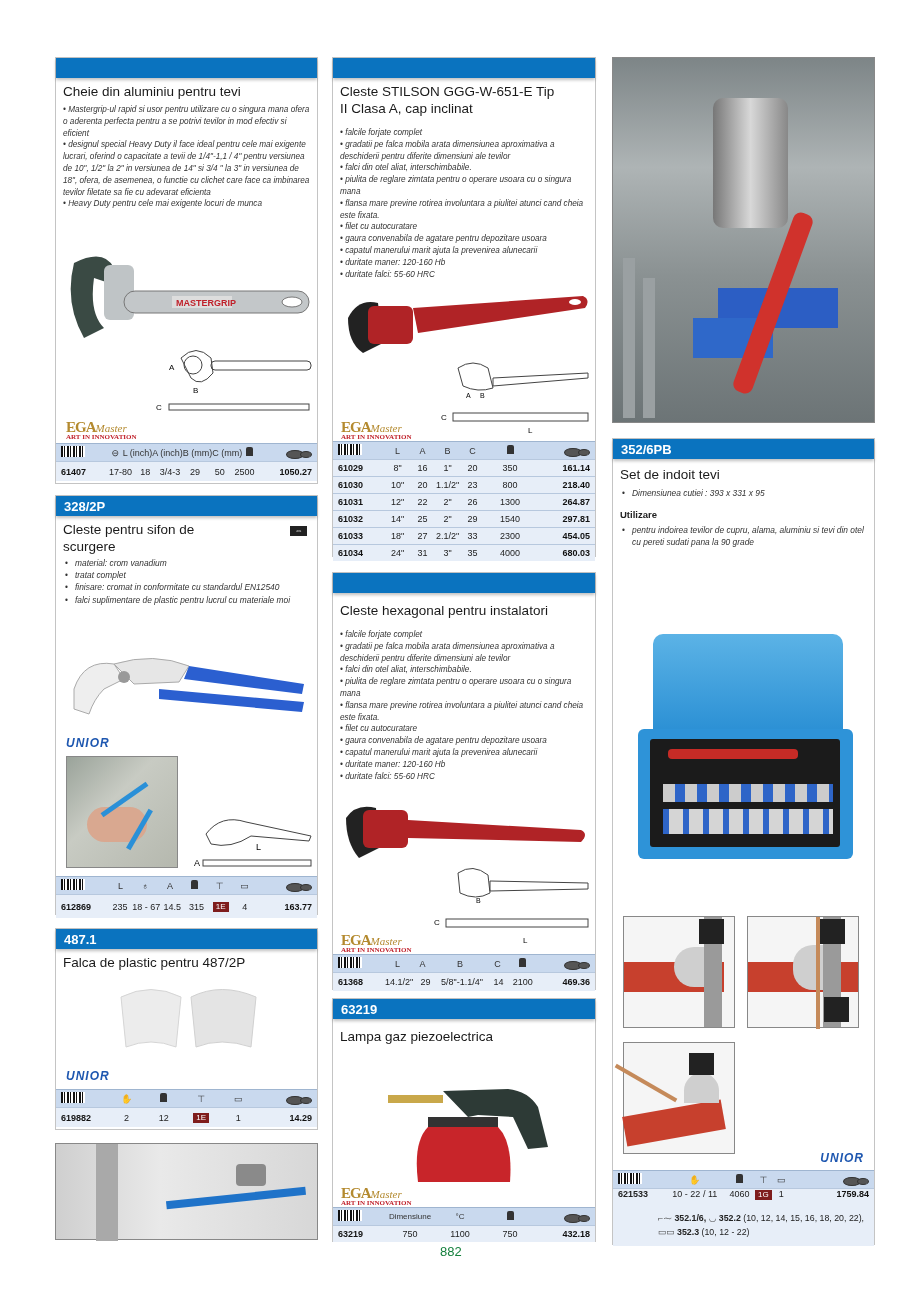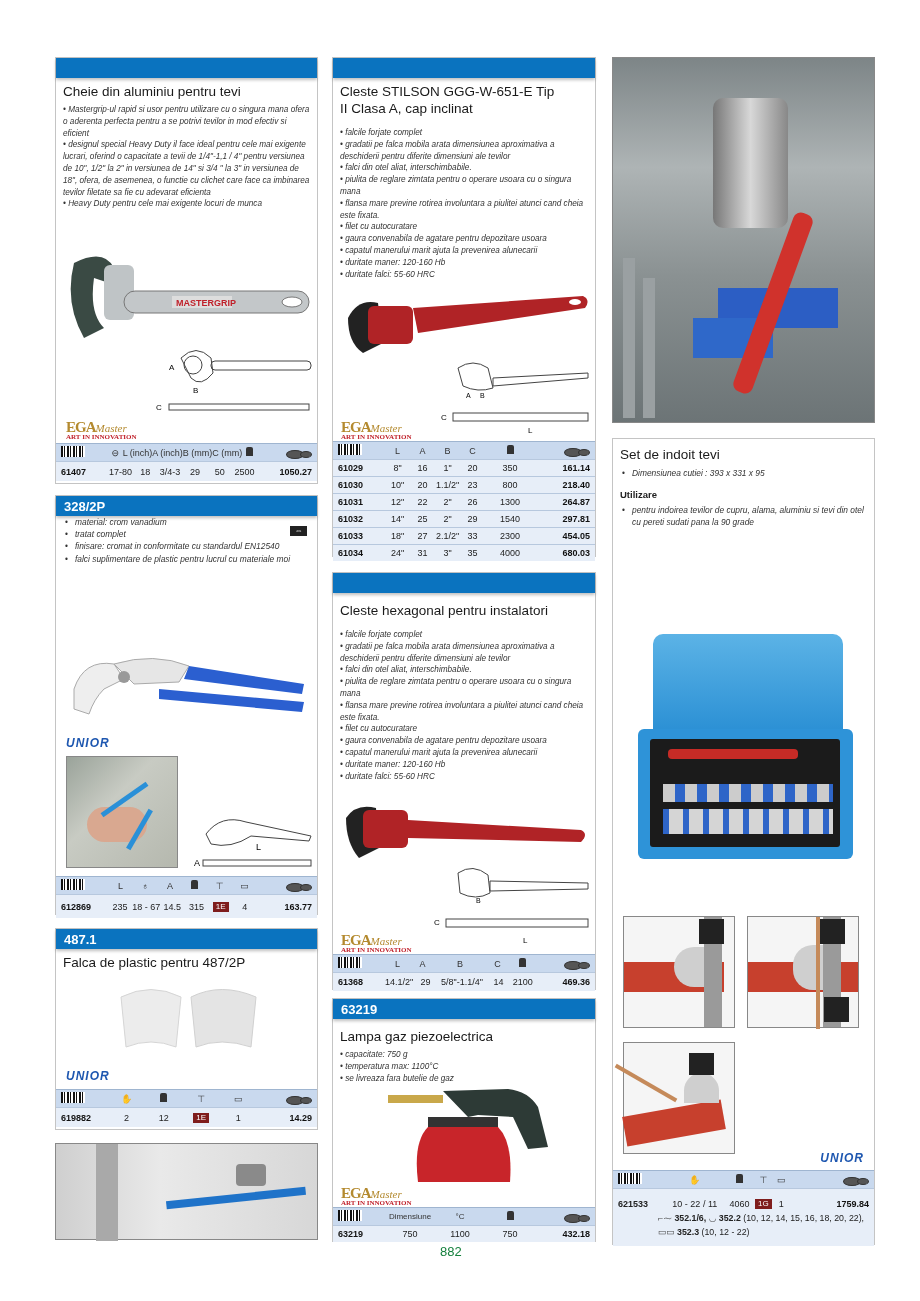--- a/index.html
+++ b/index.html
@@ -85,20 +85,21 @@
       <span class="c">29</span>
       <span class="c">50</span>
       <span class="c">2500</span>
       <span class="price">1050.27</span>
     </div>
   </div>
 </div>
 
 <div class="card" style="left:55px;top:495px;width:263px;height:420px">
   <div class="hdr">328/2P</div>
+  <div class="title" style="width:200px">Cleste pentru sifon de scurgere</div>
   <span style="position:absolute;right:10px;top:30px;width:17px;height:10px;background:#222;color:#fff;font-size:8px;line-height:10px;text-align:center">⇔</span>
   <ul class="ul">
     <li>material: crom vanadium</li>
     <li>tratat complet</li>
     <li>finisare: cromat in conformitate cu standardul EN12540</li>
     <li>falci suplimentare de plastic pentru lucrul cu materiale moi</li>
   </ul>
   <svg class="img" style="left:8px;top:148px" width="250" height="85" viewBox="0 0 250 85">
     <path d="M10 45 Q20 15 50 20 L60 35 L40 45 Q30 55 25 70 L10 65Z" fill="#eee" stroke="#aaa"></path>
     <path d="M50 20 Q90 8 125 22 L115 38 L70 40Z" fill="#e6e6e6" stroke="#aaa"></path>
@@ -325,25 +326,20 @@
         <span class="c">14</span>
         <span class="c">2100</span>
         <span class="price">469.36</span>
     </div>
   </div>
 </div>
 
 <div class="card" style="left:332px;top:998px;width:264px;height:244px">
   <div class="hdr">63219</div>
   <div class="title" style="margin-top:4px">Lampa gaz piezoelectrica</div>
-  <div class="desc">
-    <div>• capacitate: 750 g</div>
-    <div>• temperatura max: 1100°C</div>
-    <div>• se livreaza fara butelie de gaz</div>
-  </div>
   <svg class="img" style="left:55px;top:88px" width="170" height="100" viewBox="0 0 170 100">
     <rect x="0" y="8" width="55" height="8" fill="#c9a84a"></rect>
     <path d="M55 4 L120 2 Q140 4 150 20 L160 60 L140 62 L125 30 L90 28 L80 30Z" fill="#2d3a36"></path>
     <rect x="40" y="30" width="70" height="10" fill="#333"></rect>
     <path d="M40 40 L110 40 Q125 55 122 95 L30 95 Q25 55 40 40Z" fill="#c8252a"></path>
   </svg>
   <div class="ega" style="left:8px;top:185px">
     <span class="e">EGA</span><span class="m">Master</span><span class="t">ART IN INNOVATION</span>
   </div>
   <div class="tbl" style="top:208px">
@@ -367,20 +363,21 @@
 <div class="photo" style="left:612px;top:57px;width:263px;height:366px;background:linear-gradient(180deg,#7d8587,#aeb4b5 30%,#8a9192 60%,#6c7476)">
   <div style="position:absolute;left:100px;top:40px;width:75px;height:130px;background:linear-gradient(90deg,#777,#d8d8d8,#888);border-radius:10px"></div>
   <div style="position:absolute;left:105px;top:230px;width:120px;height:40px;background:#2c5ec4"></div>
   <div style="position:absolute;left:80px;top:260px;width:80px;height:40px;background:#2f68c9"></div>
   <div style="position:absolute;left:150px;top:150px;width:20px;height:190px;background:#d0322c;transform:rotate(20deg);border-radius:8px"></div>
   <div style="position:absolute;left:10px;top:200px;width:12px;height:160px;background:#9aa0a2"></div>
   <div style="position:absolute;left:30px;top:220px;width:12px;height:140px;background:#9aa0a2"></div>
 </div>
 
 <div class="card" style="left:612px;top:438px;width:263px;height:807px">
+  <div class="hdr">352/6PB</div>
   <div class="title" style="margin-top:2px">Set de indoit tevi</div>
   <ul class="ul" style="margin-top:2px">
     <li>Dimensiunea cutiei : 393 x 331 x 95</li>
   </ul>
   <div style="font-weight:bold;font-size:9.5px;padding:10px 7px 4px">Utilizare</div>
   <ul class="ul">
     <li>pentru indoirea tevilor de cupru, alama, aluminiu si tevi din otel cu pereti sudati pana la 90 grade</li>
   </ul>
 
   <div style="position:absolute;left:25px;top:195px;width:215px;height:230px">
@@ -417,21 +414,21 @@
     <div class="thr">
       <span class="c0"><span class="barcode"></span></span>
       <span class="c" style="flex:2">✋</span>
       <span class="c"><span class="weight"></span></span>
       <span class="c" style="flex:.6">⊤</span>
       <span class="c" style="flex:.6">▭</span>
       <span class="c" style="flex:.8"></span>
       <span class="price"><span class="coins"></span></span>
     </div>
     <div style="background:#e7eef8;border-top:1px solid #b7c8de;height:58px;font-size:9px">
-      <div style="display:flex;align-items:flex-end;height:20px">
+      <div style="display:flex;align-items:flex-start;height:20px">
         <span class="c0" style="font-weight:bold">621533</span>
         <span class="c" style="flex:2">10 - 22 / 11</span>
         <span class="c">4060</span>
         <span class="c" style="flex:.6"><span class="badge">1G</span></span>
         <span class="c" style="flex:.6">1</span>
         <span class="c" style="flex:.8"></span>
         <span class="price">1759.84</span>
       </div>
       <div style="padding:2px 6px 0 45px;line-height:14px;font-size:8.8px">
         <span style="color:#444">⌐⁓</span>

